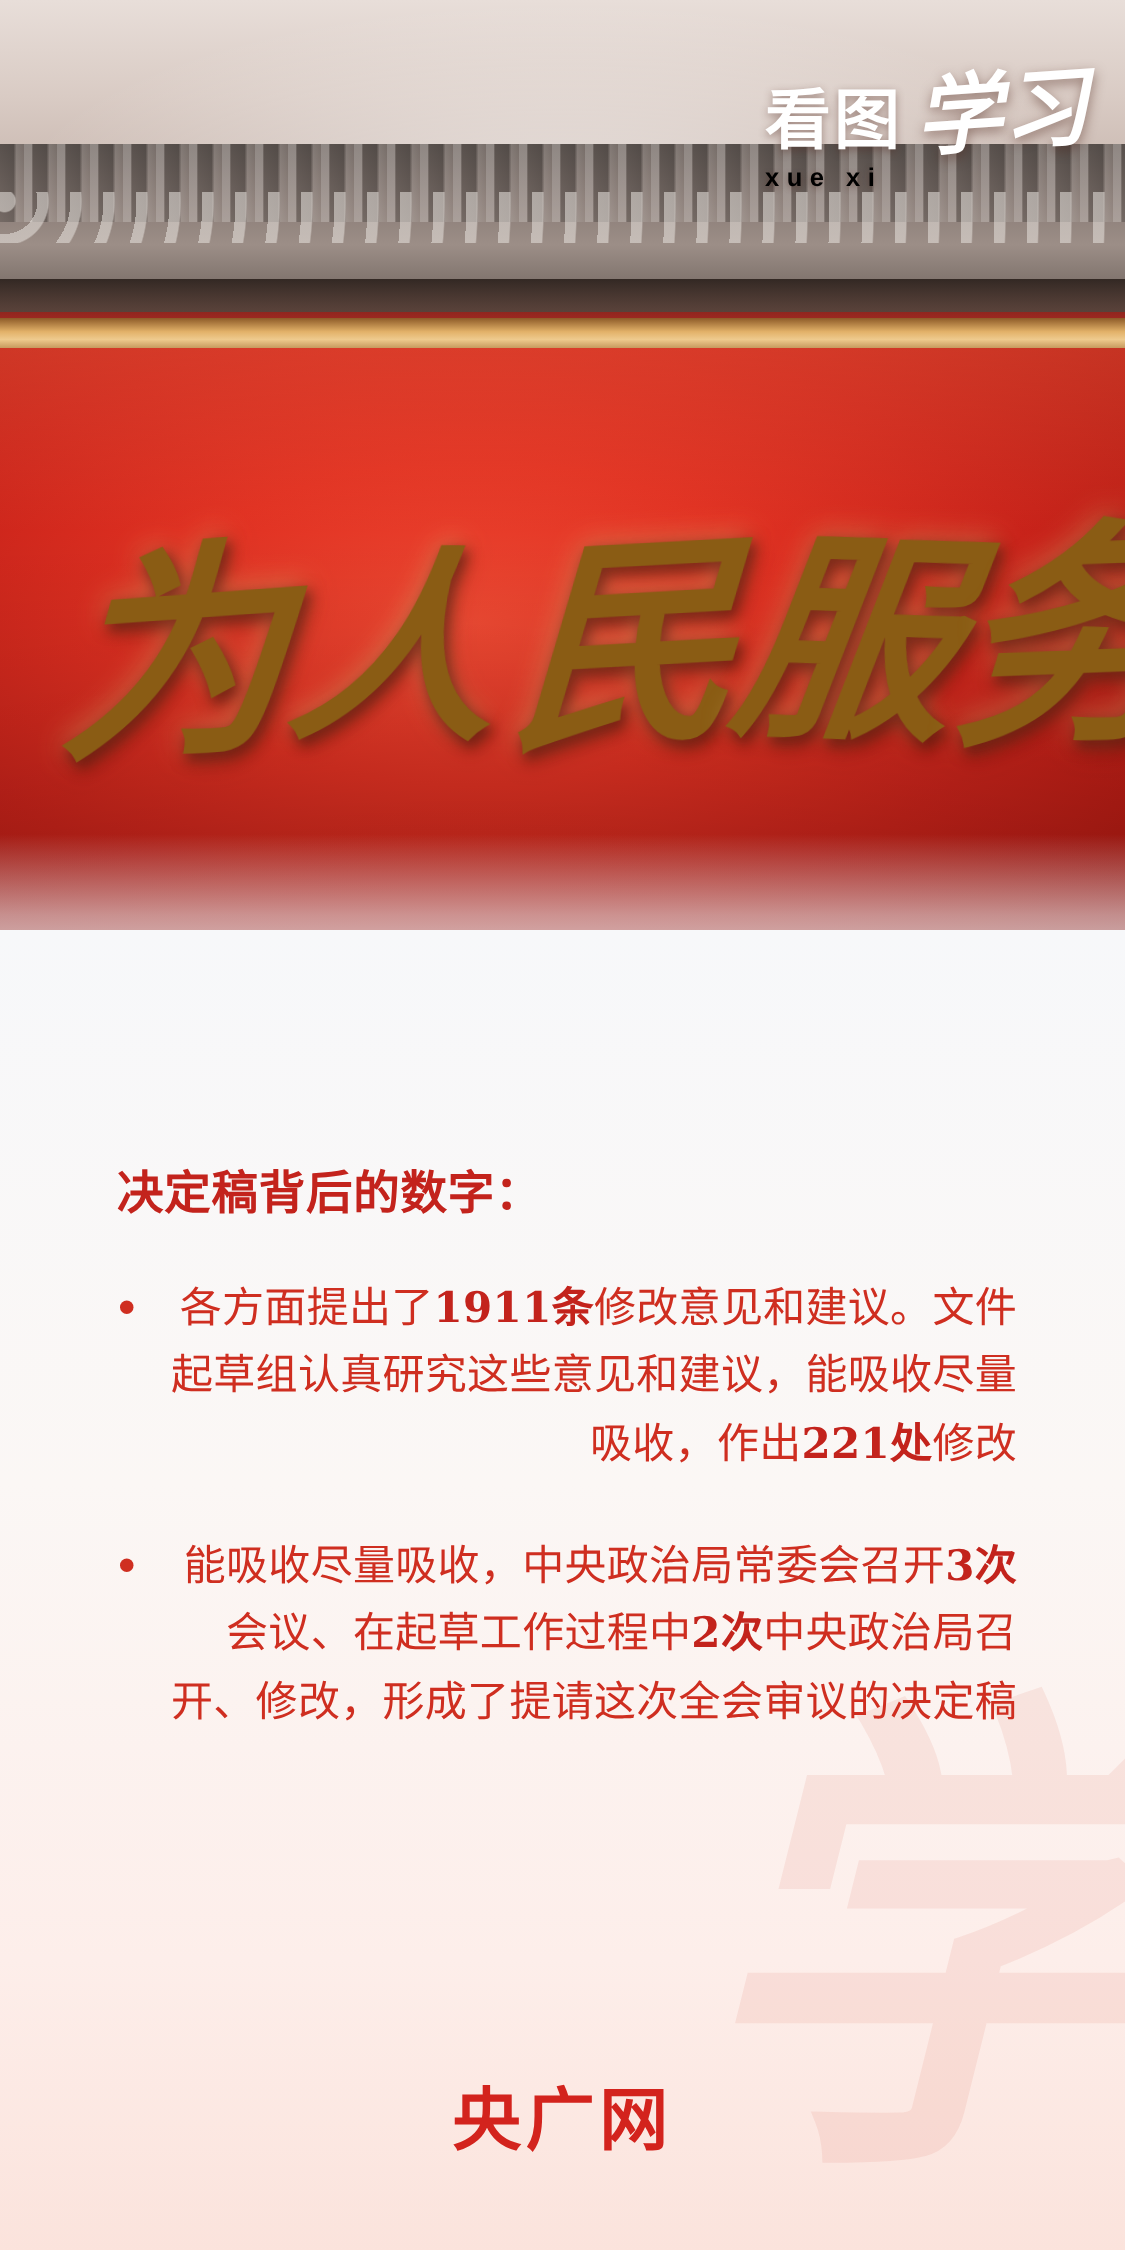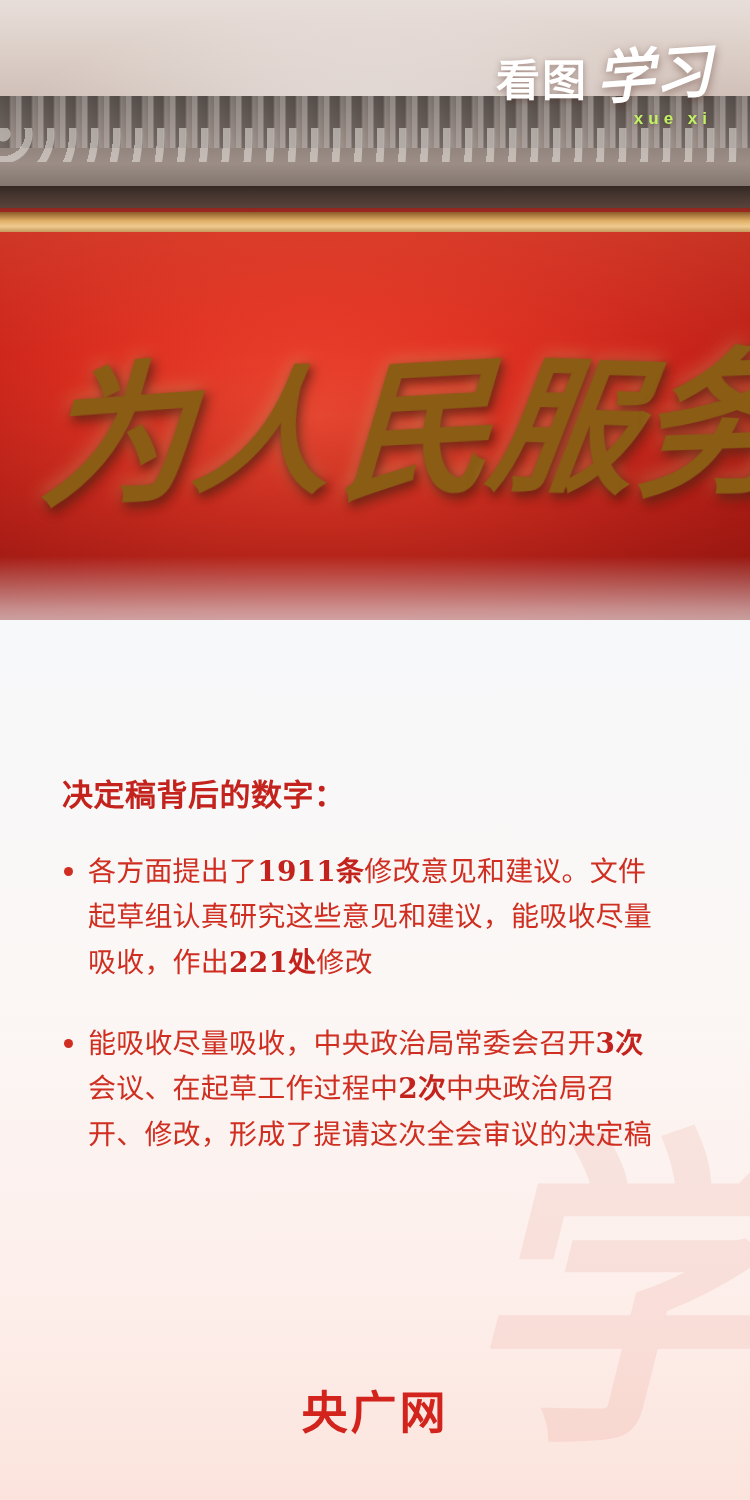--- a/index.html
+++ b/index.html
@@ -131,22 +131,21 @@
   .slogan span { display: inline-block; }
   .slogan span:nth-child(1){ transform: rotate(-3deg) scale(1.02); }
   .slogan span:nth-child(2){ transform: rotate(2deg) scale(.92); }
   .slogan span:nth-child(3){ transform: rotate(-2deg) scale(1.0); }
   .slogan span:nth-child(4){ transform: rotate(3deg) scale(.98); }
   .slogan span:nth-child(5){ transform: rotate(-1deg) scale(1.06); }
 
   
   .brand {
     position: absolute;
-    right: 38px; top: 48px;
-    text-align: right;
+    right: 24px; top: 48px;
     color: #ffffff;
     z-index: 6;
   }
   .brand-line {
     display: flex;
     align-items: flex-end;
     justify-content: flex-end;
     gap: 8px;
   }
   .brand-main {
@@ -166,21 +165,21 @@
     color: #ffffff;
     text-shadow: 0 3px 8px rgba(80,40,30,.5);
     line-height: .95;
     transform: rotate(-4deg);
   }
   .brand-pinyin {
     margin-top: 6px;
     font-size: 17px;
     letter-spacing: 5px;
     font-weight: bold;
-    color: #bef264;
+    color: #000000;
     text-shadow: 0 1px 4px rgba(80,40,30,.45);
   }
 
   
   .panel {
     position: absolute;
     left: 0; top: 620px;
     width: 750px;
     height: 880px;
     background: linear-gradient(180deg, #f7f8fa 0%, #fbf7f5 42%, #fdeeea 78%, #fbe3dc 100%);
@@ -193,32 +192,32 @@
     font-size: 330px;
     font-style: italic;
     font-weight: bold;
     color: rgba(214, 92, 70, .10);
     line-height: 1;
     user-select: none;
     pointer-events: none;
   }
   .content {
     position: absolute;
-    left: 62px; top: 150px;
+    left: 78px; top: 150px;
     width: 600px;
   }
   .headline {
     font-family: "DejaVu Serif", "Liberation Serif", serif;
     font-size: 31px;
     font-weight: bold;
     color: #c3231c;
     letter-spacing: .5px;
     margin-bottom: 34px;
   }
-  .bullets { margin: 0; padding: 0; list-style: none; }
+  .bullets { margin: 0; padding: 0; list-style: none; text-align: right; }
   .bullet {
     position: relative;
     padding-left: 26px;
     margin-bottom: 36px;
     font-family: "DejaVu Serif", "Liberation Serif", serif;
     font-size: 28px;
     line-height: 1.62;
     color: #cf2e20;
     letter-spacing: .2px;
   }

